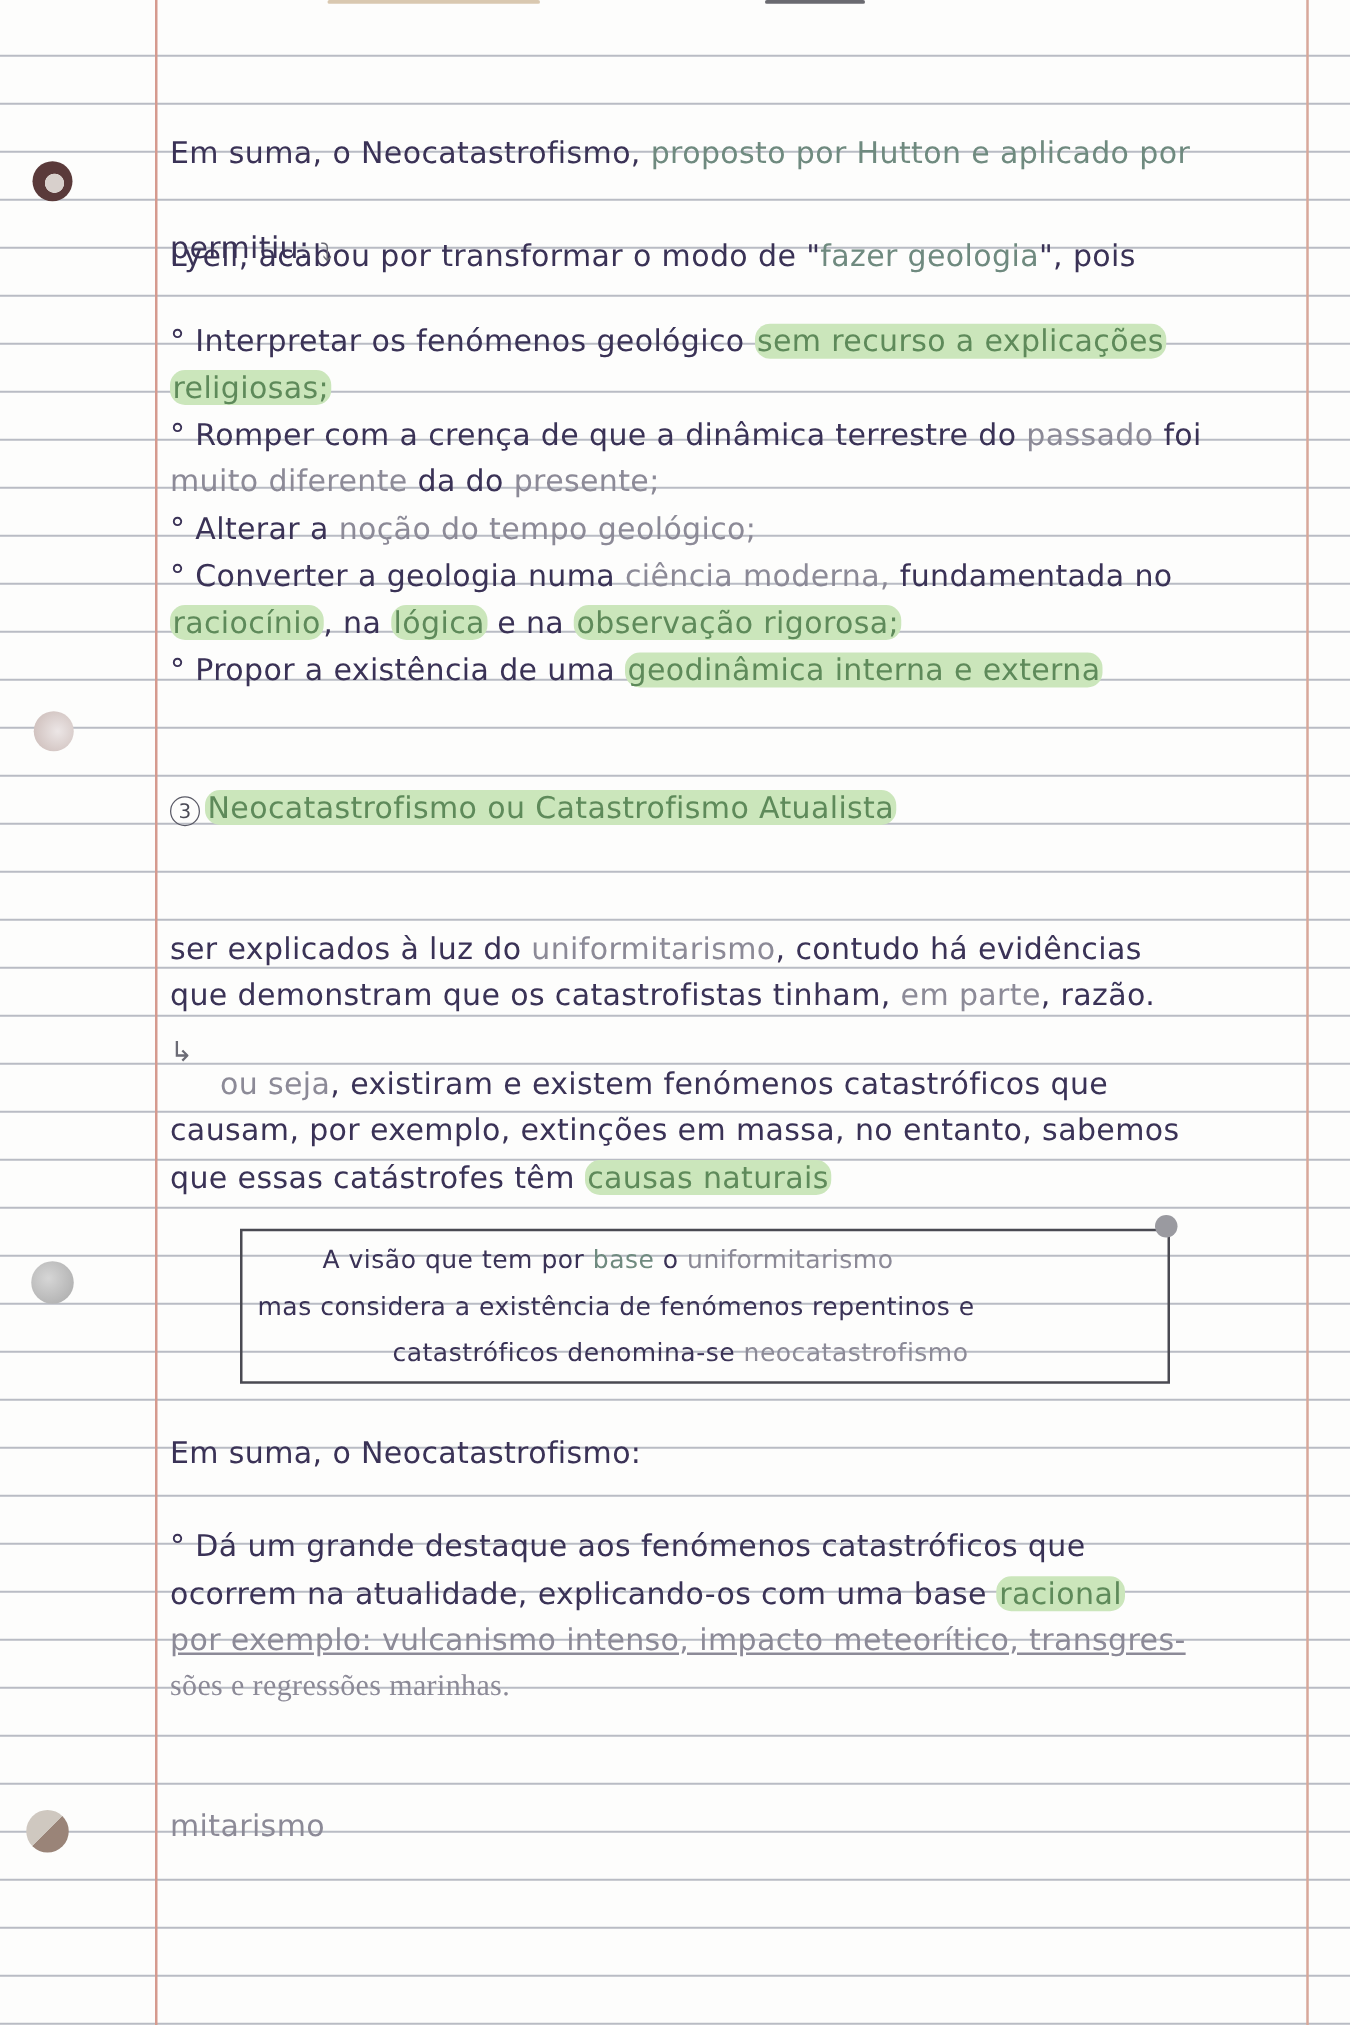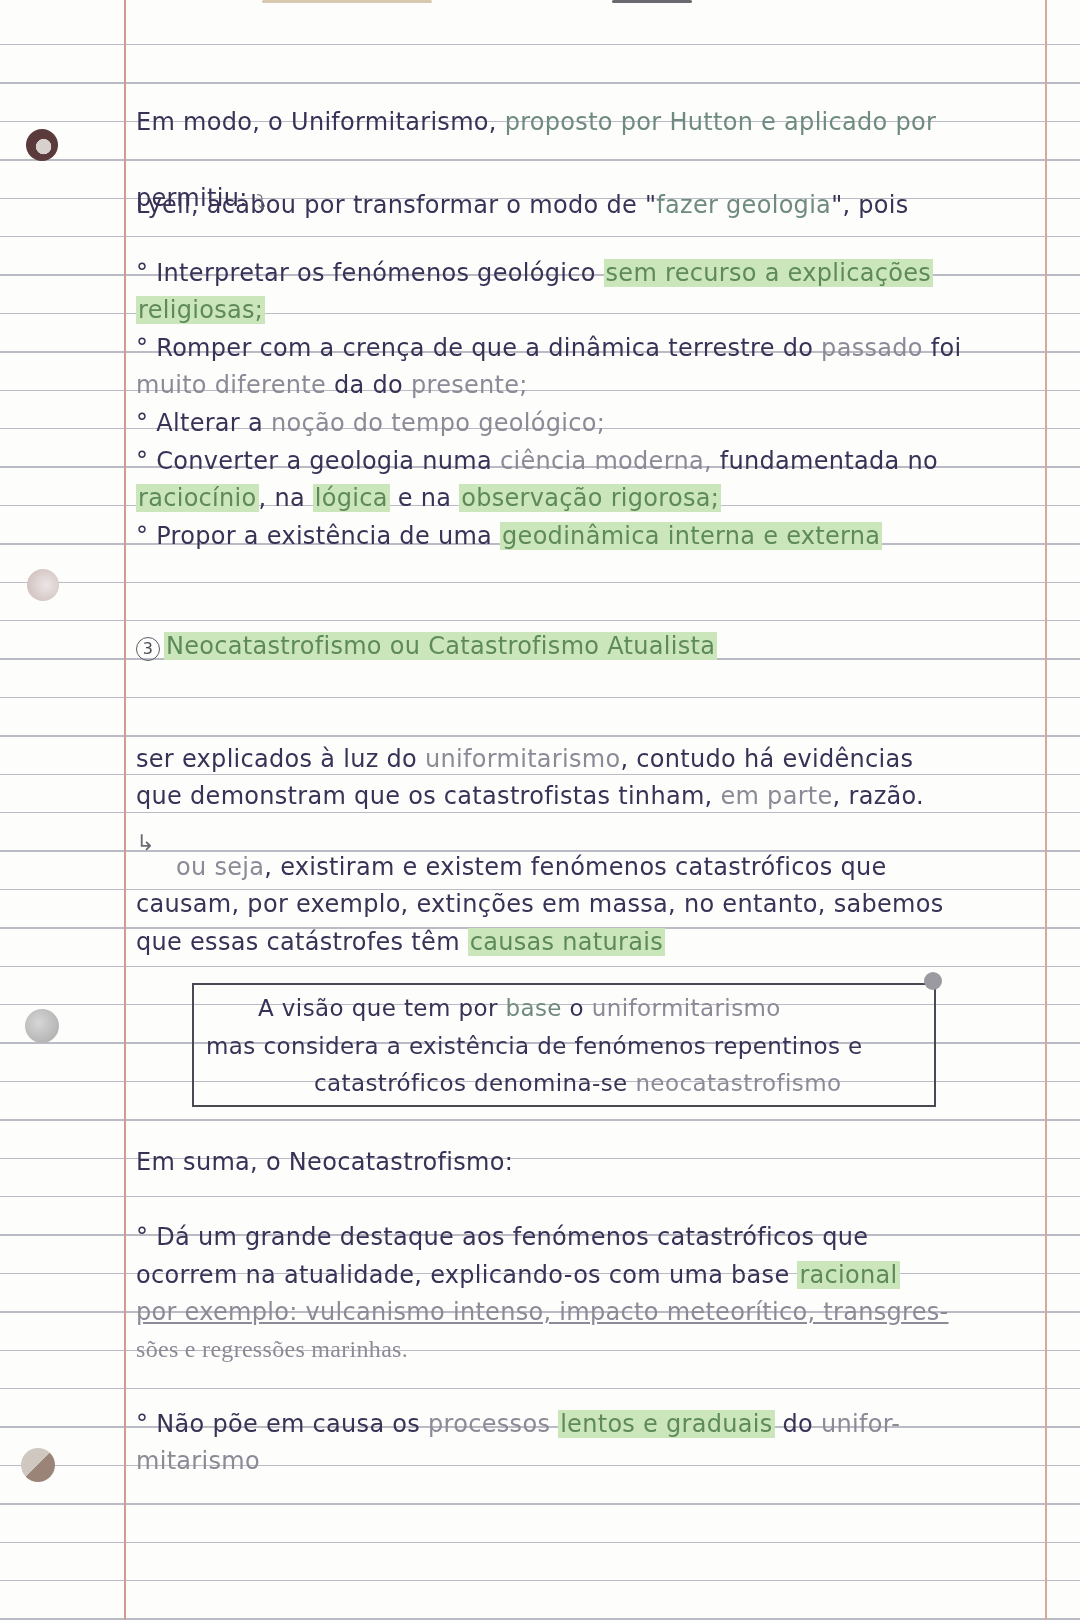--- a/index.html
+++ b/index.html
@@ -21,52 +21,52 @@
   .margin-right { position: absolute; left: 1045px; top: 0; width: 1.5px; height: 1620px; background: #d8a89a; }
   .top-mark { position: absolute; top: 0; height: 3px; border-radius: 2px; }
   .hole { position: absolute; border-radius: 50%; }
   .line {
     position: absolute; left: 136px; white-space: nowrap;
     font-size: 24px; line-height: 30px; color: #3a3256;
     letter-spacing: 0.3px;
   }
   .gray { color: #8c8a97; }
   .greenish { color: #6f8a7f; }
-  .hl { background: #cbe6bb; color: #5e8a5a; padding: 0 2px; border-radius: 0; margin-top: 38px; }
+  .hl { background: #cbe6bb; color: #5e8a5a; padding: 0 2px; border-radius: 12px; margin-top: 38px; }
   .circled {
     display: inline-block; width: 22px; height: 22px; border: 1.5px solid #5a5a66;
     border-radius: 50%; text-align: center; line-height: 22px; font-size: 16px;
     color: #4a4a56; margin-right: 4px;
   }
   .box {
     position: absolute; left: 192px; top: 983px; width: 740px; height: 120px;
     border: 2px solid #4a4a52; border-bottom-width: 2.5px;
   }
   .pin { position: absolute; left: 924px; top: 972px; width: 18px; height: 18px; border-radius: 50%; background: #9a9aa0; }
   .box-line {
-    position: absolute; white-space: nowrap; font-size: 23px; color: #3a3256; letter-spacing: 0.4px;
+    position: absolute; white-space: nowrap; font-size: 20px; color: #3a3256; letter-spacing: 0.4px;
   }
   .arrow { position: absolute; font-size: 20px; color: #6b6b75; }
 </style>
 </head>
 <body>
 
 <div class="page">
   <div class="top-mark" style="left:262px;width:170px;background:#d9c8b0;"></div>
   <div class="top-mark" style="left:612px;width:80px;background:#6a6a70;"></div>
   <div class="margin-left"></div>
   <div class="margin-right"></div>
 
   <div class="hole" style="left:26px;top:129px;width:32px;height:32px;background:radial-gradient(circle at 55% 55%, #d8d0cc 0 30%, #5a3a3a 32% 100%);"></div>
   <div class="hole" style="left:27px;top:569px;width:32px;height:32px;background:radial-gradient(circle at 60% 50%, #ece6e6, #c9b8b4);"></div>
   <div class="hole" style="left:25px;top:1009px;width:34px;height:34px;background:radial-gradient(circle at 40% 40%, #d6d6d6, #a8a8a8);"></div>
   <div class="hole" style="left:21px;top:1448px;width:34px;height:34px;background:linear-gradient(135deg,#cfc8c0 0 50%,#9a8478 50% 100%);"></div>
 
   <div class="line" style="top:107px;">
-    <span>Em modo, o Uniformitarismo,</span><span class="greenish"> proposto por Hutton e aplicado por</span>
+    <span>Em suma, o Neocatastrofismo,</span><span class="greenish"> proposto por Hutton e aplicado por</span>
   </div>
   <div class="line" style="top:145px;margin-top:45px;">
     <span>Lyell, acabou por transformar o modo de "</span><span class="greenish">fazer geologia</span><span>", pois</span>
   </div>
   <div class="line" style="top:183px;">
     <span>permitiu:</span>
     <span class="arrow" style="left:120px;top:4px;">⤵</span>
   </div>
 
   <div class="line" style="top:258px;">
@@ -143,19 +143,16 @@
   <div class="line" style="top:1222px;">
     <span>° </span><span>Dá um grande destaque aos fenómenos catastróficos que</span>
   </div>
   <div class="line gray" style="top:1297px;text-decoration:underline;">
     <span>por exemplo: vulcanismo intenso, impacto meteorítico, transgres-</span>
   </div>
   <div class="line gray" style="top:1334px;font-family:Liberation Serif, serif;">
     <span>sões e regressões marinhas.</span>
   </div>
 
-  <div class="line" style="top:1409px;">
-    <span>° </span><span>Não </span><span>põe em causa os </span><span class="gray">processos </span><span class="hl">lentos e graduais</span><span> do </span><span class="gray">unifor-</span>
-  </div>
   <div class="line gray" style="top:1446px;">
     <span>mitarismo</span>
   </div>
 </div>
 
 </body></html>

